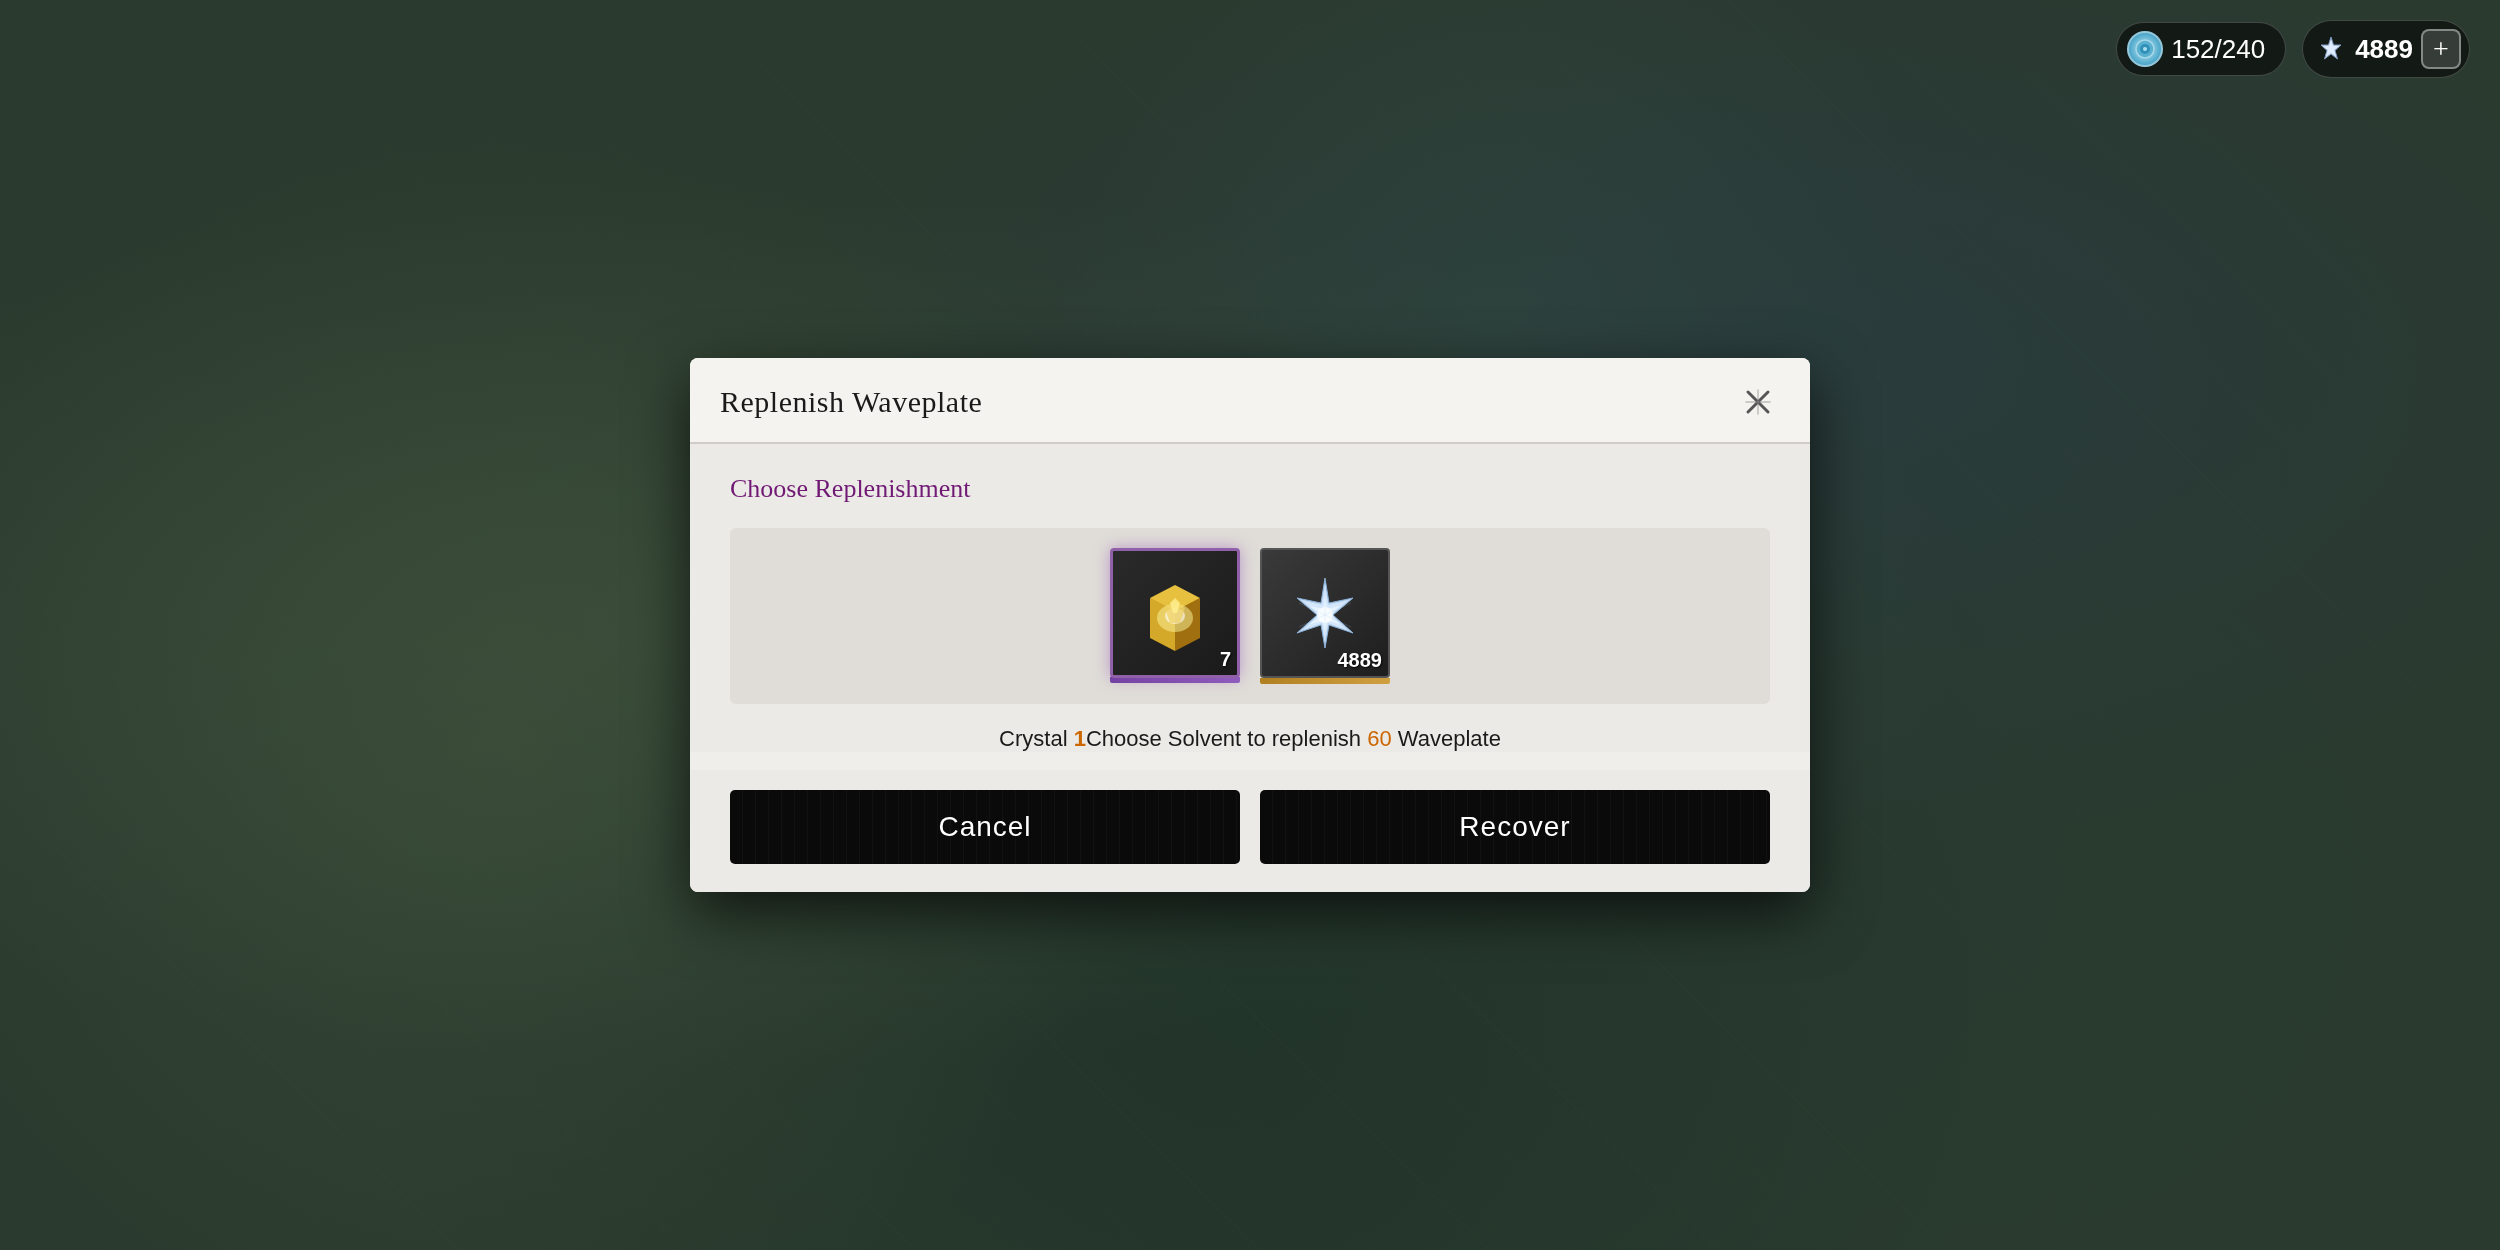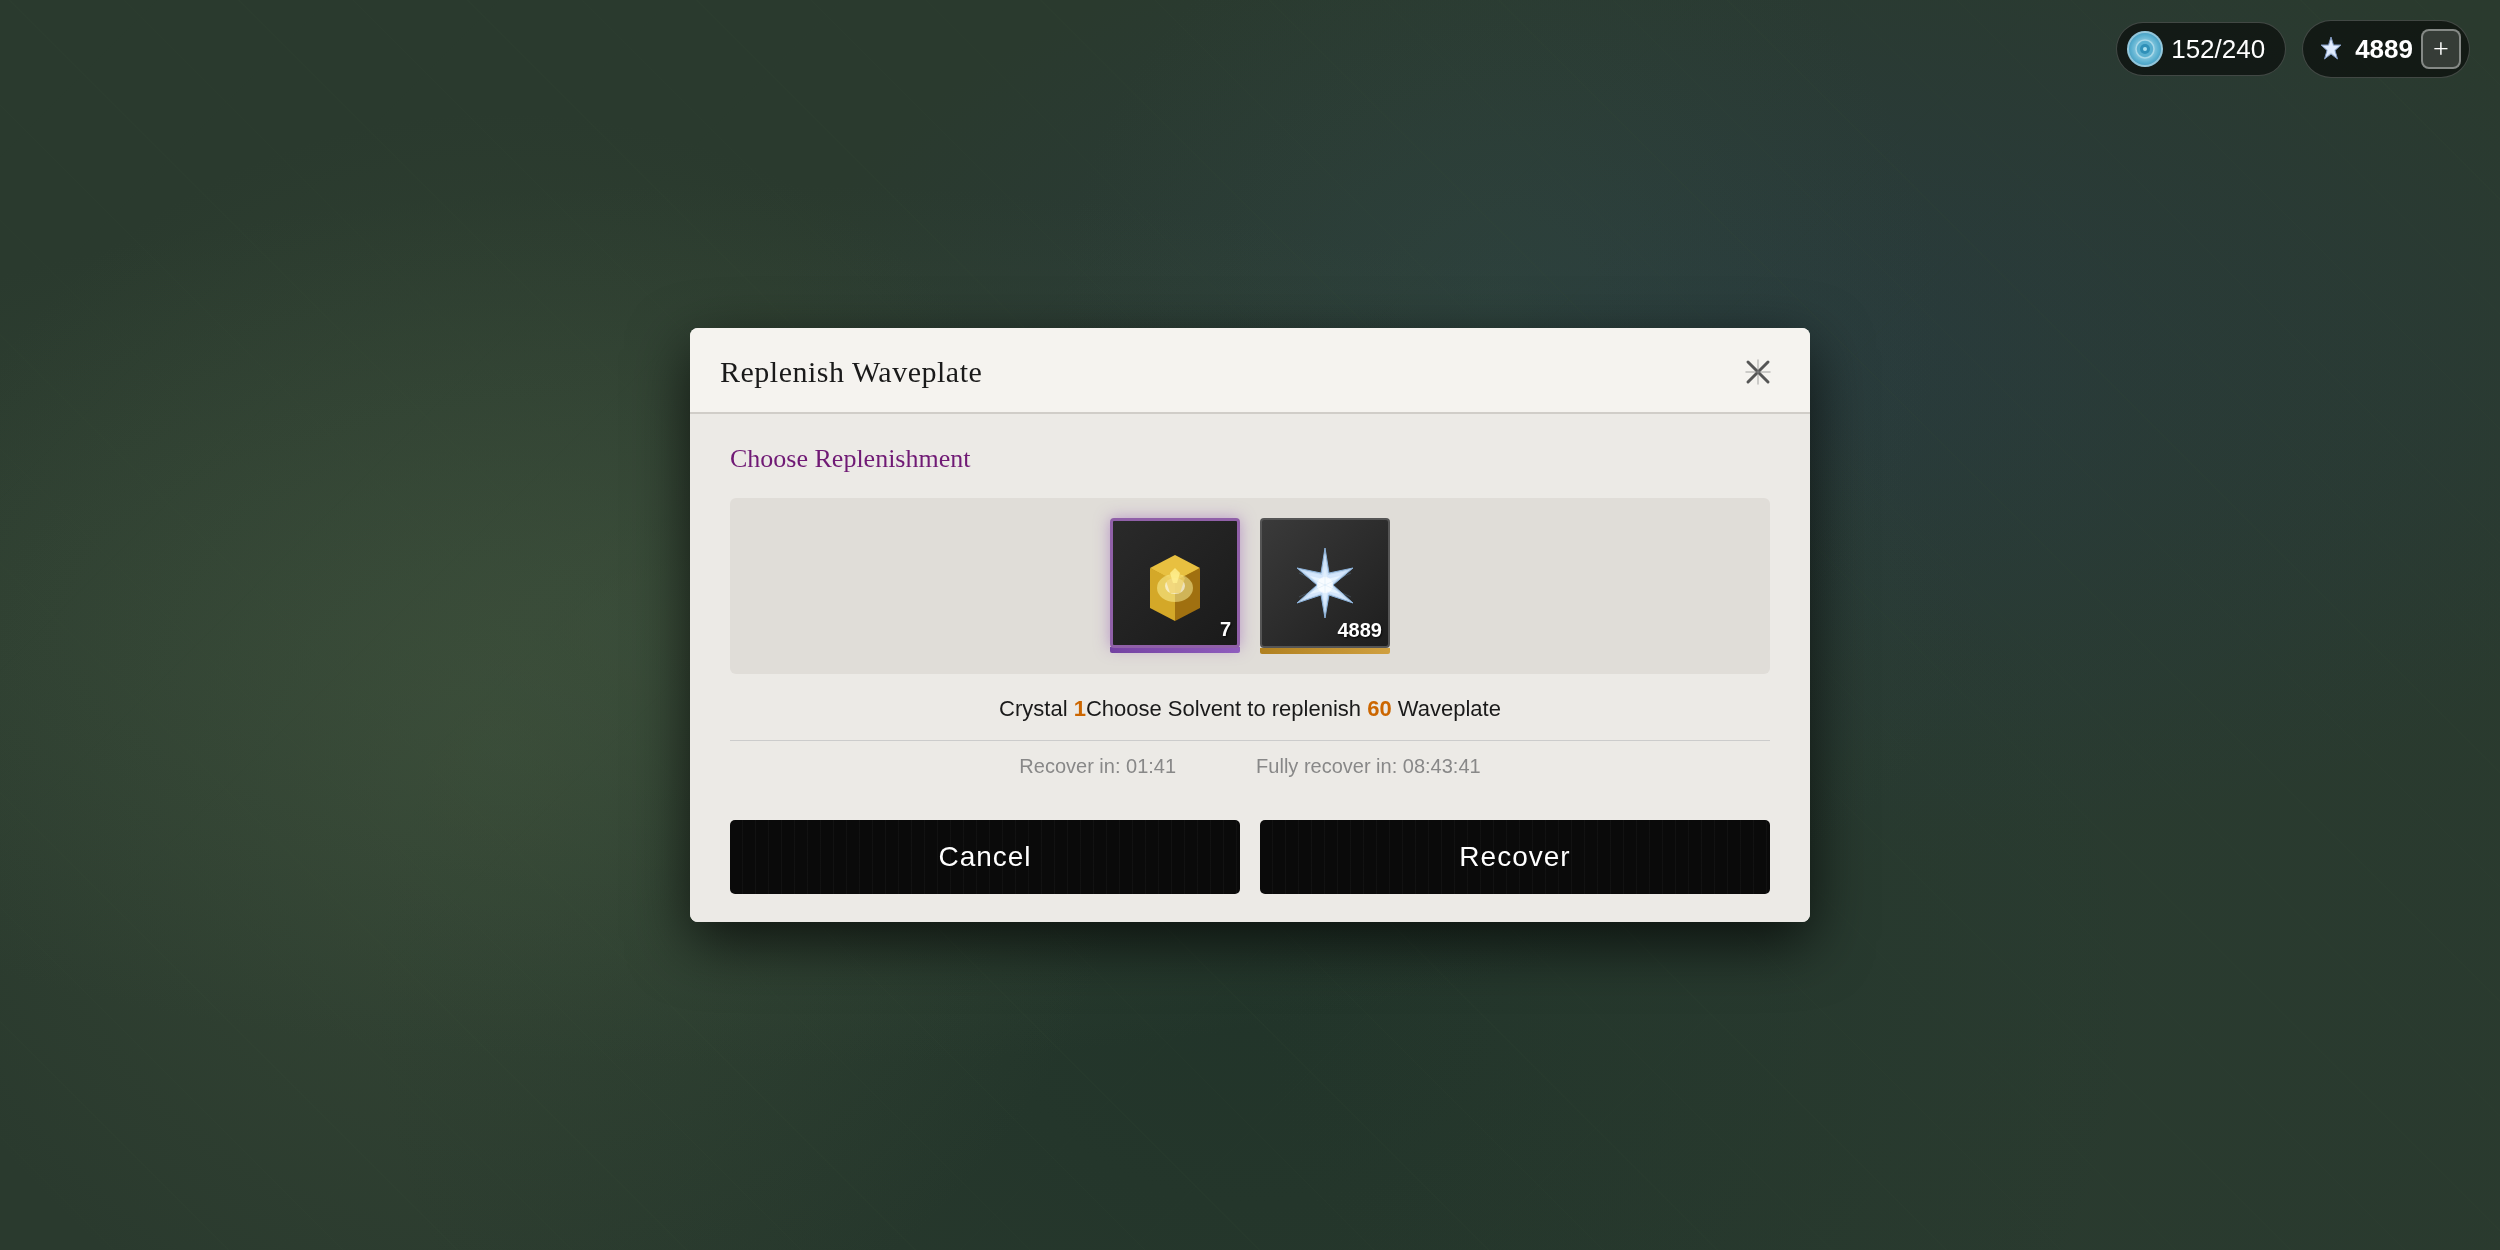--- a/index.html
+++ b/index.html
@@ -249,21 +249,21 @@
       margin-bottom: 18px;
     }
 
     .consume-text .highlight-num {
       color: #cc6600;
       font-weight: bold;
     }
 
     .consume-text .highlight-amount {
       color: #cc6600;
-      font-weight: bold;
+      font-weight: normal;
     }
 
     .recover-row {
       display: flex;
       justify-content: center;
       gap: 80px;
       padding: 14px 0 22px 0;
       border-top: 1px solid #ccc;
     }
 
@@ -430,24 +430,20 @@
           </div>
           <div class="item-bottom-bar-gold"></div>
         </div>
 
       </div>
 
       <div class="consume-text">
         <span>Crystal </span><span class="highlight-num">1</span><span>Choose Solvent</span><span> to replenish </span><span class="highlight-amount">60</span><span> Waveplate</span>
       </div>
 
-      <div class="recover-row">
-        <span class="recover-item">Recover in: 01:41</span>
-        <span class="recover-item">Fully recover in: 08:43:41</span>
-      </div>
 
     </div>
 
     <div class="dialog-footer">
       <button class="btn-cancel">Cancel</button>
       <button class="btn-confirm">Recover</button>
     </div>
 
   </div>
 </div>

